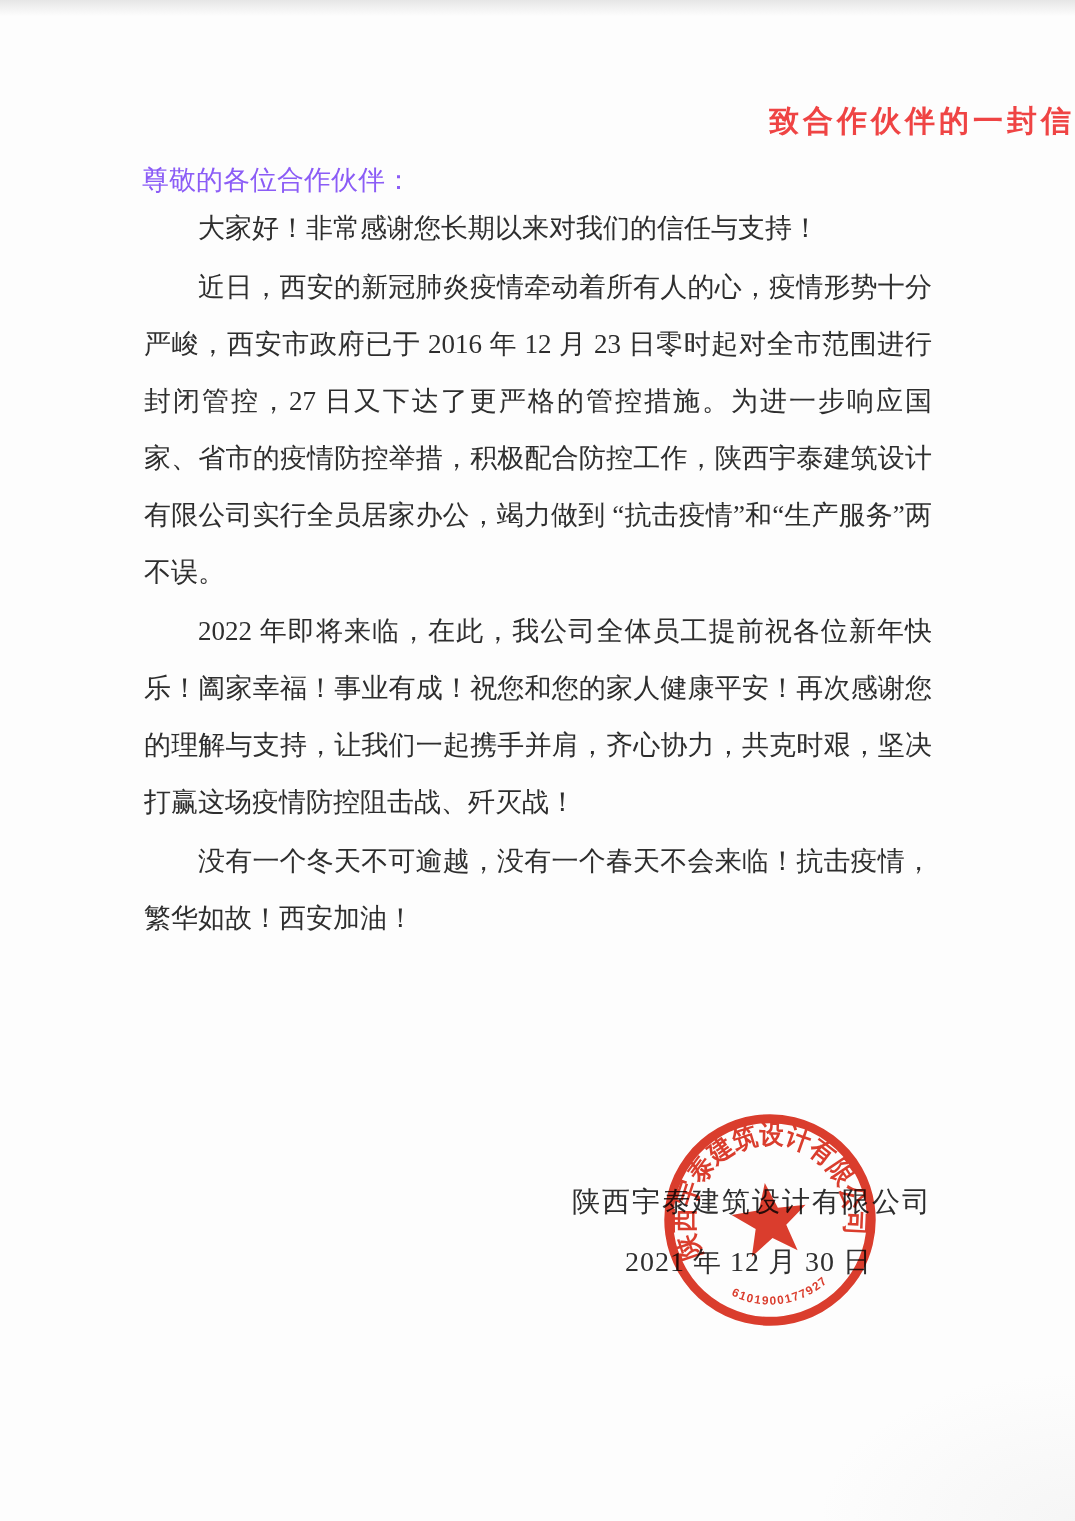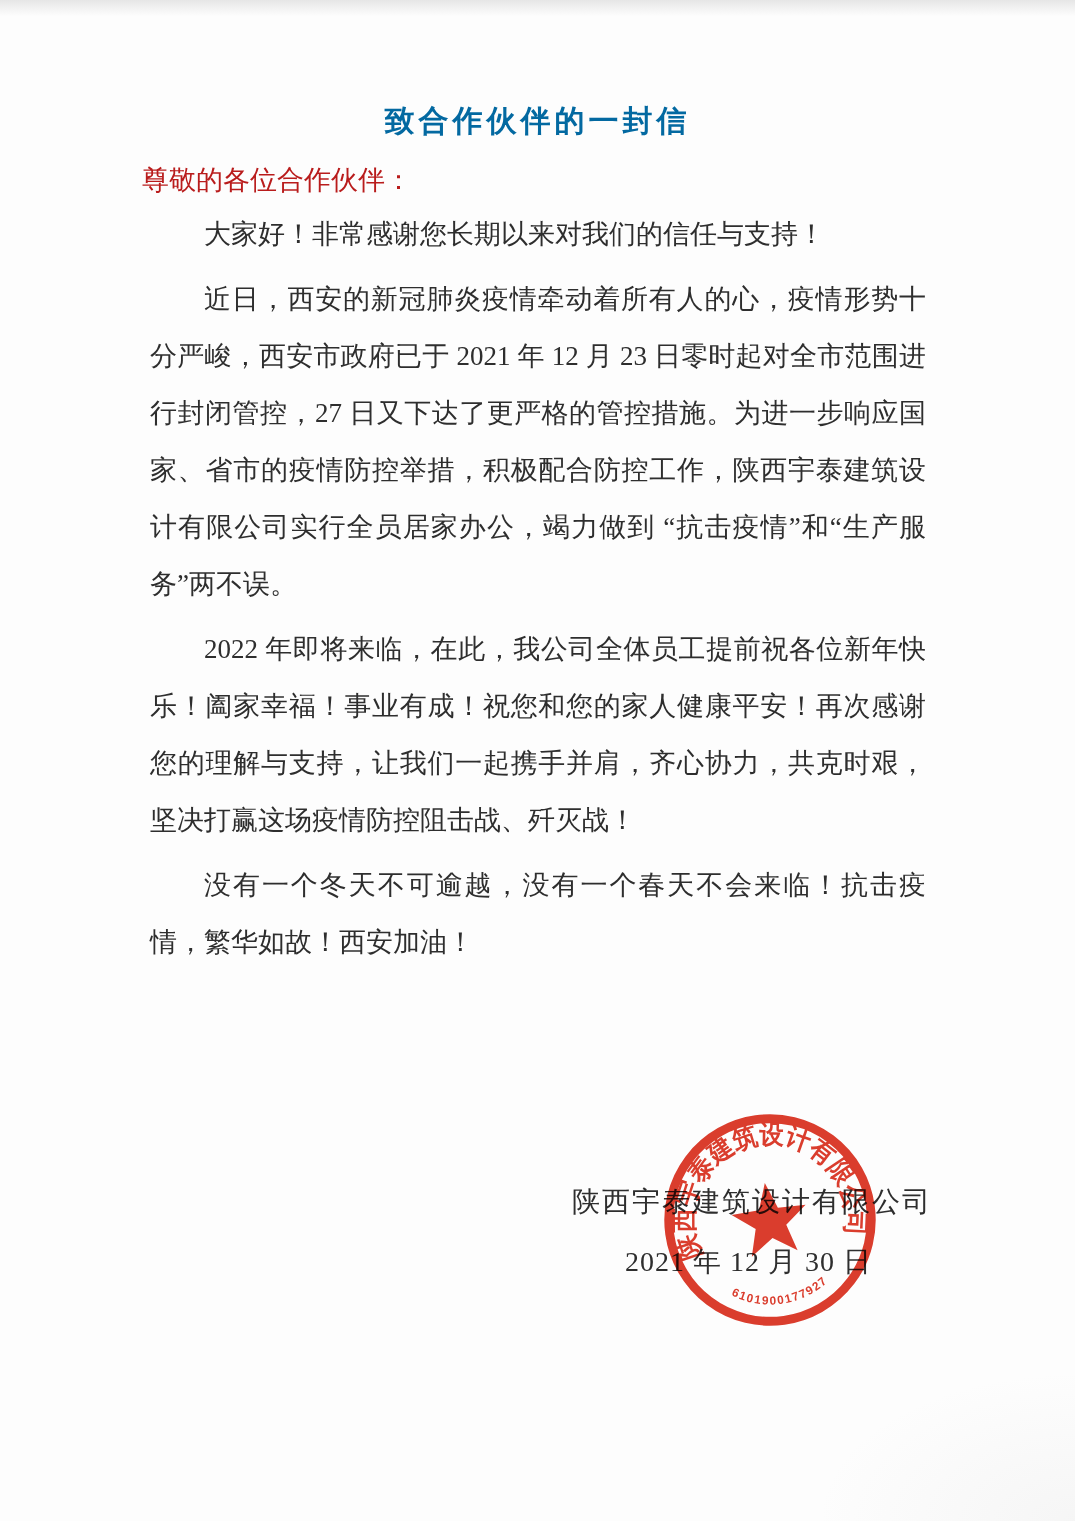--- a/index.html
+++ b/index.html
@@ -18,37 +18,37 @@
   .photo-top-shade {
     position: absolute; left: 0; top: 0; width: 100%; height: 16px;
     background: linear-gradient(#e6e6e6, rgba(255,255,255,0));
   }
   .photo-corner-shade {
     position: absolute; right: 0; bottom: 0; width: 260px; height: 150px;
     background: radial-gradient(ellipse at 100% 100%, rgba(180,180,180,0.10), rgba(255,255,255,0) 70%);
   }
   .doc-title {
     position: absolute; left: 0; top: 101px; width: 100%;
-    text-align: center;
+    text-align: right;
     font-family: Liberation Serif, serif;
     font-weight: bold;
     font-size: 30px;
     letter-spacing: 4px;
-    color: #0369a1;
+    color: #ef4444;
   }
   .salutation {
     position: absolute; left: 142px; top: 162px;
     font-size: 27px;
-    color: #b91c1c;
+    color: #8b5cf6;
   }
   .body-text {
     position: absolute; left: 142px; top: 198px; width: 792px;
   }
   .body-text p {
-    margin: 8px;
+    margin: 2px;
     font-size: 27px;
     line-height: 57px;
     text-align: justify;
     text-justify: inter-ideograph;
     text-indent: 2em;
     color: #2e2e2e;
   }
   .signature {
     position: absolute; top: 1183px; right: 143px;
     font-size: 28px;
@@ -77,21 +77,21 @@
 
   <div class="photo-top-shade"></div>
   <div class="photo-corner-shade"></div>
 
   <div class="doc-title">致合作伙伴的一封信</div>
 
   <div class="salutation">尊敬的各位合作伙伴：</div>
 
   <div class="body-text">
     <p>大家好！非常感谢您长期以来对我们的信任与支持！</p>
-    <p>近日，西安的新冠肺炎疫情牵动着所有人的心，疫情形势十分严峻，西安市政府已于 2021 年 12 月 23 日零时起对全市范围进行封闭管控，27 日又下达了更严格的管控措施。为进一步响应国家、省市的疫情防控举措，积极配合防控工作，陕西宇泰建筑设计有限公司实行全员居家办公，竭力做到 “抗击疫情”和“生产服务”两不误。</p>
+    <p>近日，西安的新冠肺炎疫情牵动着所有人的心，疫情形势十分严峻，西安市政府已于 2016 年 12 月 23 日零时起对全市范围进行封闭管控，27 日又下达了更严格的管控措施。为进一步响应国家、省市的疫情防控举措，积极配合防控工作，陕西宇泰建筑设计有限公司实行全员居家办公，竭力做到 “抗击疫情”和“生产服务”两不误。</p>
     <p>2022 年即将来临，在此，我公司全体员工提前祝各位新年快乐！阖家幸福！事业有成！祝您和您的家人健康平安！再次感谢您的理解与支持，让我们一起携手并肩，齐心协力，共克时艰，坚决打赢这场疫情防控阻击战、歼灭战！</p>
     <p>没有一个冬天不可逾越，没有一个春天不会来临！抗击疫情，繁华如故！西安加油！</p>
   </div>
 
   <div class="signature">陕西宇泰建筑设计有限公司</div>
 
   <div class="sign-date">2021 年 12 月 30 日</div>
 
   <div class="seal">
     <svg viewBox="0 0 240 240" xmlns="http://www.w3.org/2000/svg">

